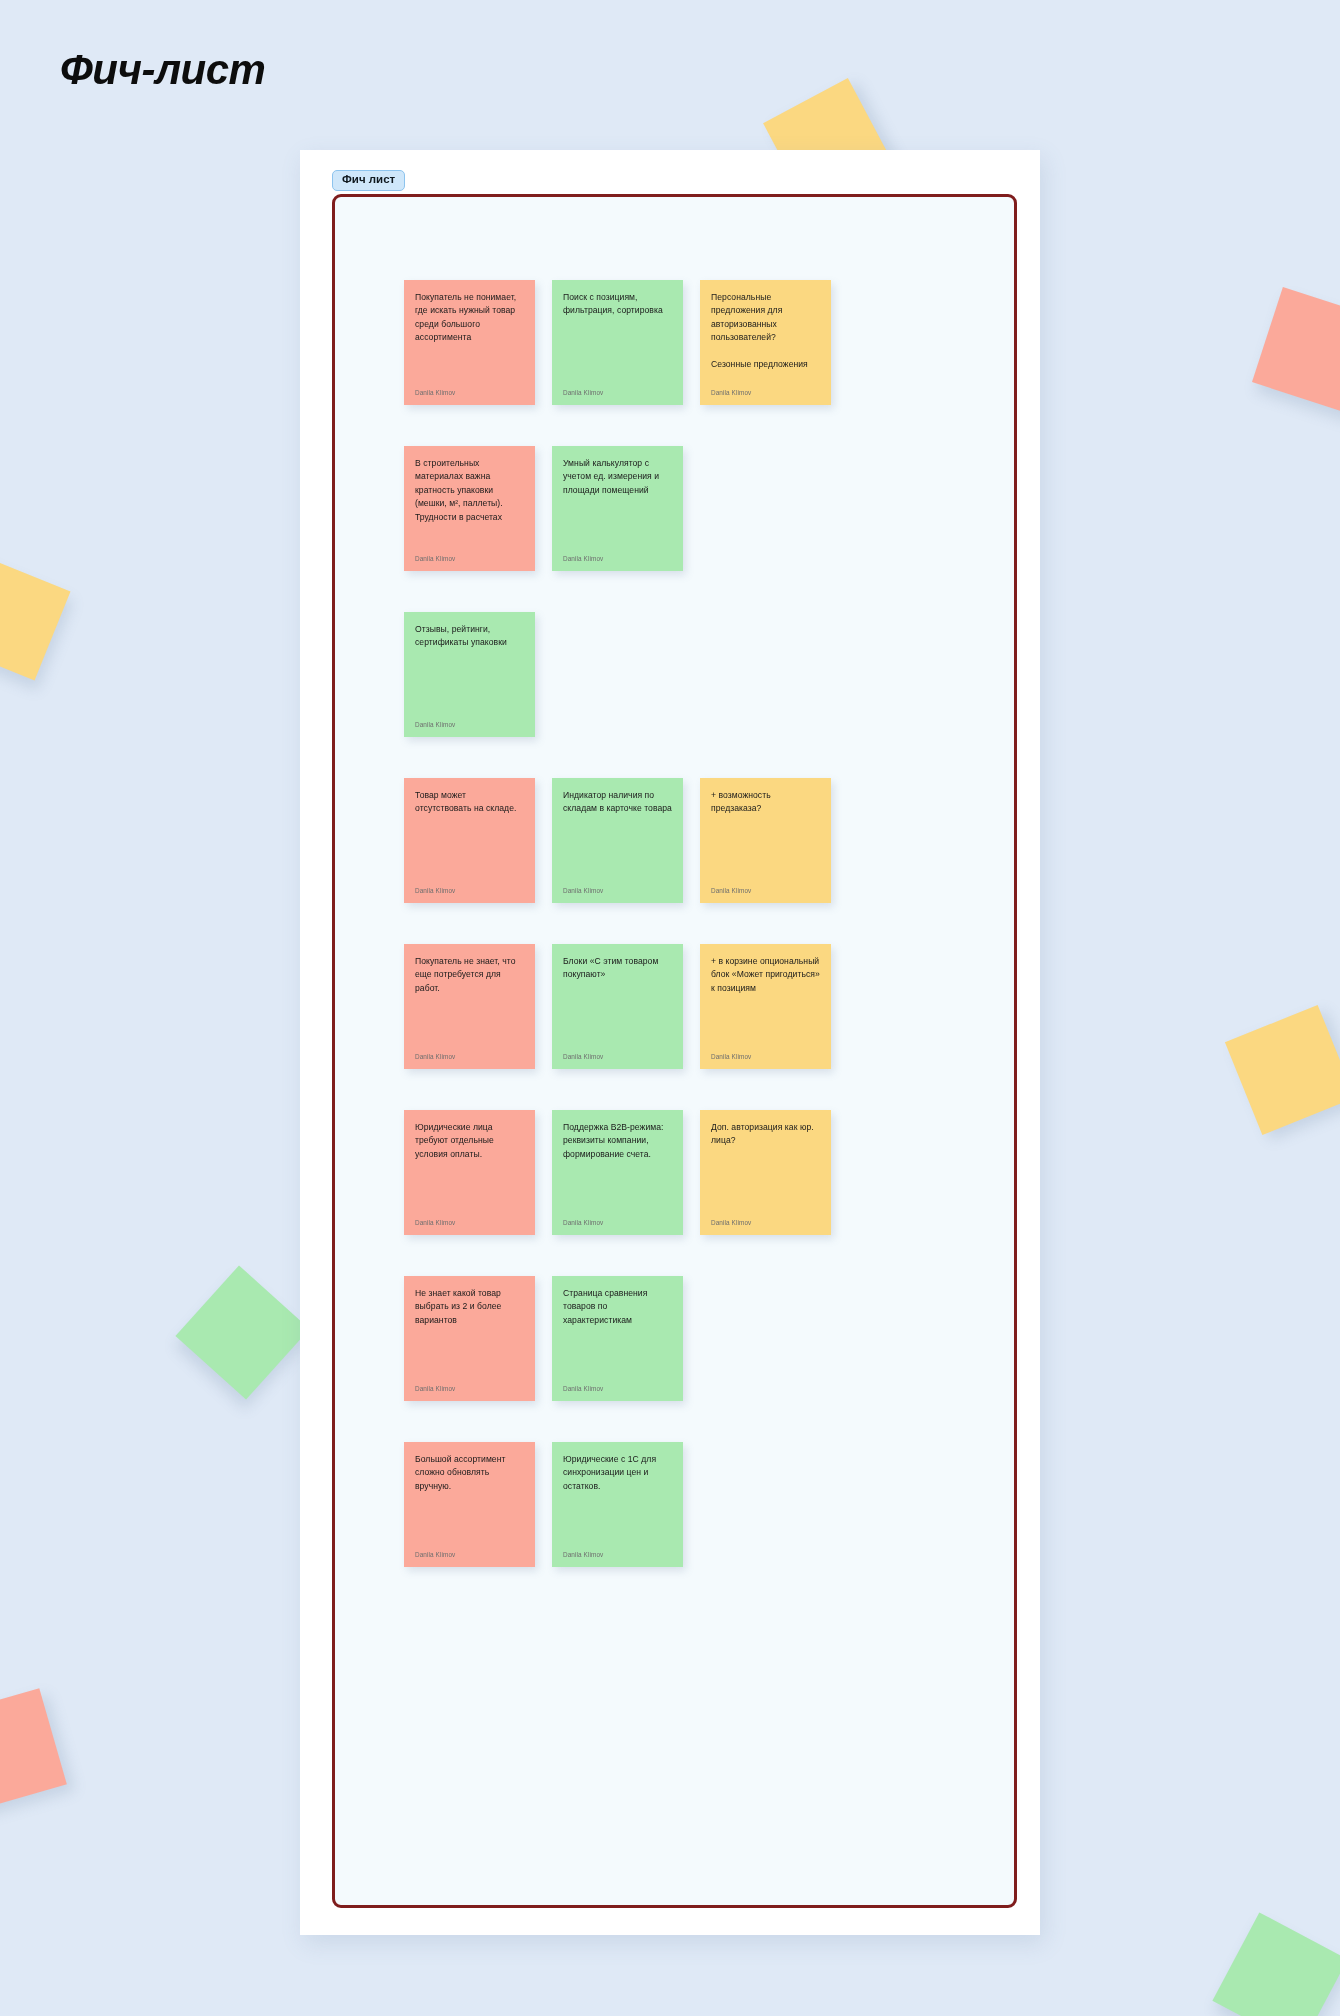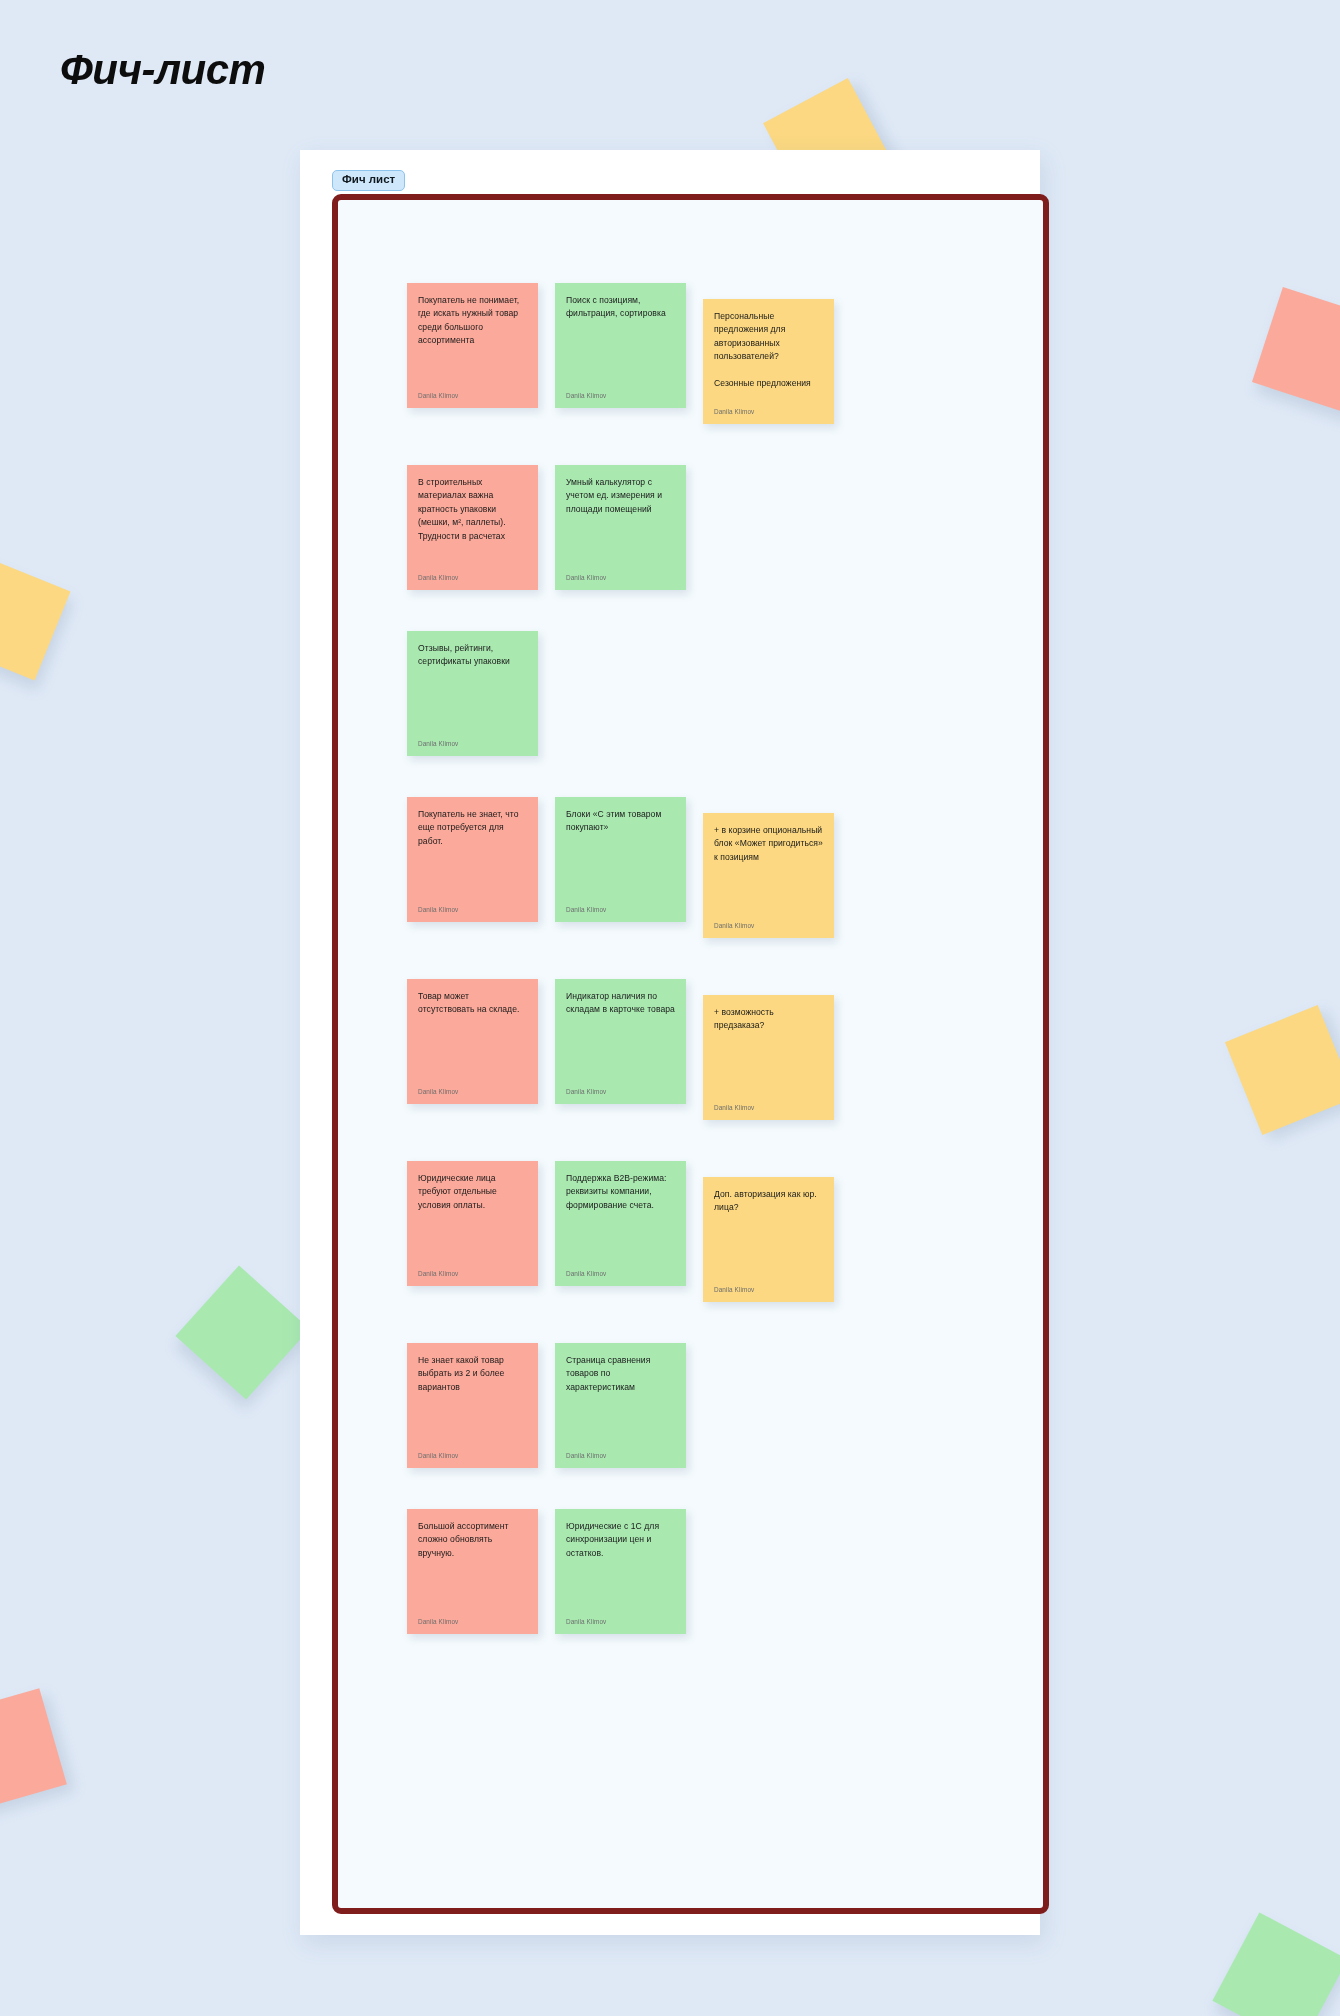--- a/index.html
+++ b/index.html
@@ -61,24 +61,23 @@
     white-space: nowrap;
   }
 
   .canvas-frame {
     position: absolute;
     left: 32px;
     top: 44px;
     width: 679px;
     height: 1708px;
     background: #f4fafd;
-    border: 6px solid #7f1d1d;
+    border: 3px solid #7f1d1d;
     border-radius: 9px;
     overflow: hidden;
-    padding-left: 26px;
   }
 
   
   .grid {
     position: absolute;
     left: 69px;
     top: 83px;
   }
   .grid-row {
     display: flex;
@@ -89,21 +88,21 @@
     width: 131px;
     height: 125px;
     padding: 11px 11px 9px 11px;
     box-sizing: border-box;
     position: relative;
     box-shadow: 3px 4px 8px rgba(110, 130, 160, 0.20);
     overflow: hidden;
   }
   .note.red    { background: #fba99a; }
   .note.green  { background: #a9e9b0; }
-  .note.yellow { background: #fbd881; margin-top: 16px; }
+  .note.yellow { background: #fbd881; }
   .note.spacer {
     background: transparent;
     box-shadow: none;
   }
   .note-text {
     font-size: 8.6px;
     line-height: 1.57;
     color: #1a1a1a;
     white-space: pre-line;
     letter-spacing: 0.05px;
@@ -167,43 +166,43 @@
         </div>
         <div class="grid-row">
           <div class="note green">
             <div class="note-text">Отзывы, рейтинги, сертификаты упаковки</div>
             <div class="note-author">Danila Klimov</div>
           </div>
           <div class="note spacer"></div>
         </div>
         <div class="grid-row">
           <div class="note red">
+            <div class="note-text">Товар может отсутствовать на складе.</div>
+            <div class="note-author">Danila Klimov</div>
+          </div>
+          <div class="note green">
+            <div class="note-text">Индикатор наличия по складам в карточке товара</div>
+            <div class="note-author">Danila Klimov</div>
+          </div>
+          <div class="note yellow">
+            <div class="note-text">+ возможность предзаказа?</div>
+            <div class="note-author">Danila Klimov</div>
+          </div>
+        </div>
+        <div class="grid-row">
+          <div class="note red">
             <div class="note-text">Покупатель не знает, что еще потребуется для работ.</div>
             <div class="note-author">Danila Klimov</div>
           </div>
           <div class="note green">
             <div class="note-text">Блоки «С этим товаром покупают»</div>
             <div class="note-author">Danila Klimov</div>
           </div>
           <div class="note yellow">
             <div class="note-text">+ в корзине опциональный  блок «Может пригодиться» к позициям</div>
-            <div class="note-author">Danila Klimov</div>
-          </div>
-        </div>
-        <div class="grid-row">
-          <div class="note red">
-            <div class="note-text">Товар может отсутствовать на складе.</div>
-            <div class="note-author">Danila Klimov</div>
-          </div>
-          <div class="note green">
-            <div class="note-text">Индикатор наличия по складам в карточке товара</div>
-            <div class="note-author">Danila Klimov</div>
-          </div>
-          <div class="note yellow">
-            <div class="note-text">+ возможность предзаказа?</div>
             <div class="note-author">Danila Klimov</div>
           </div>
         </div>
         <div class="grid-row">
           <div class="note red">
             <div class="note-text">Юридические лица требуют отдельные условия оплаты.</div>
             <div class="note-author">Danila Klimov</div>
           </div>
           <div class="note green">
             <div class="note-text">Поддержка B2B-режима: реквизиты компании, формирование счета.</div>

